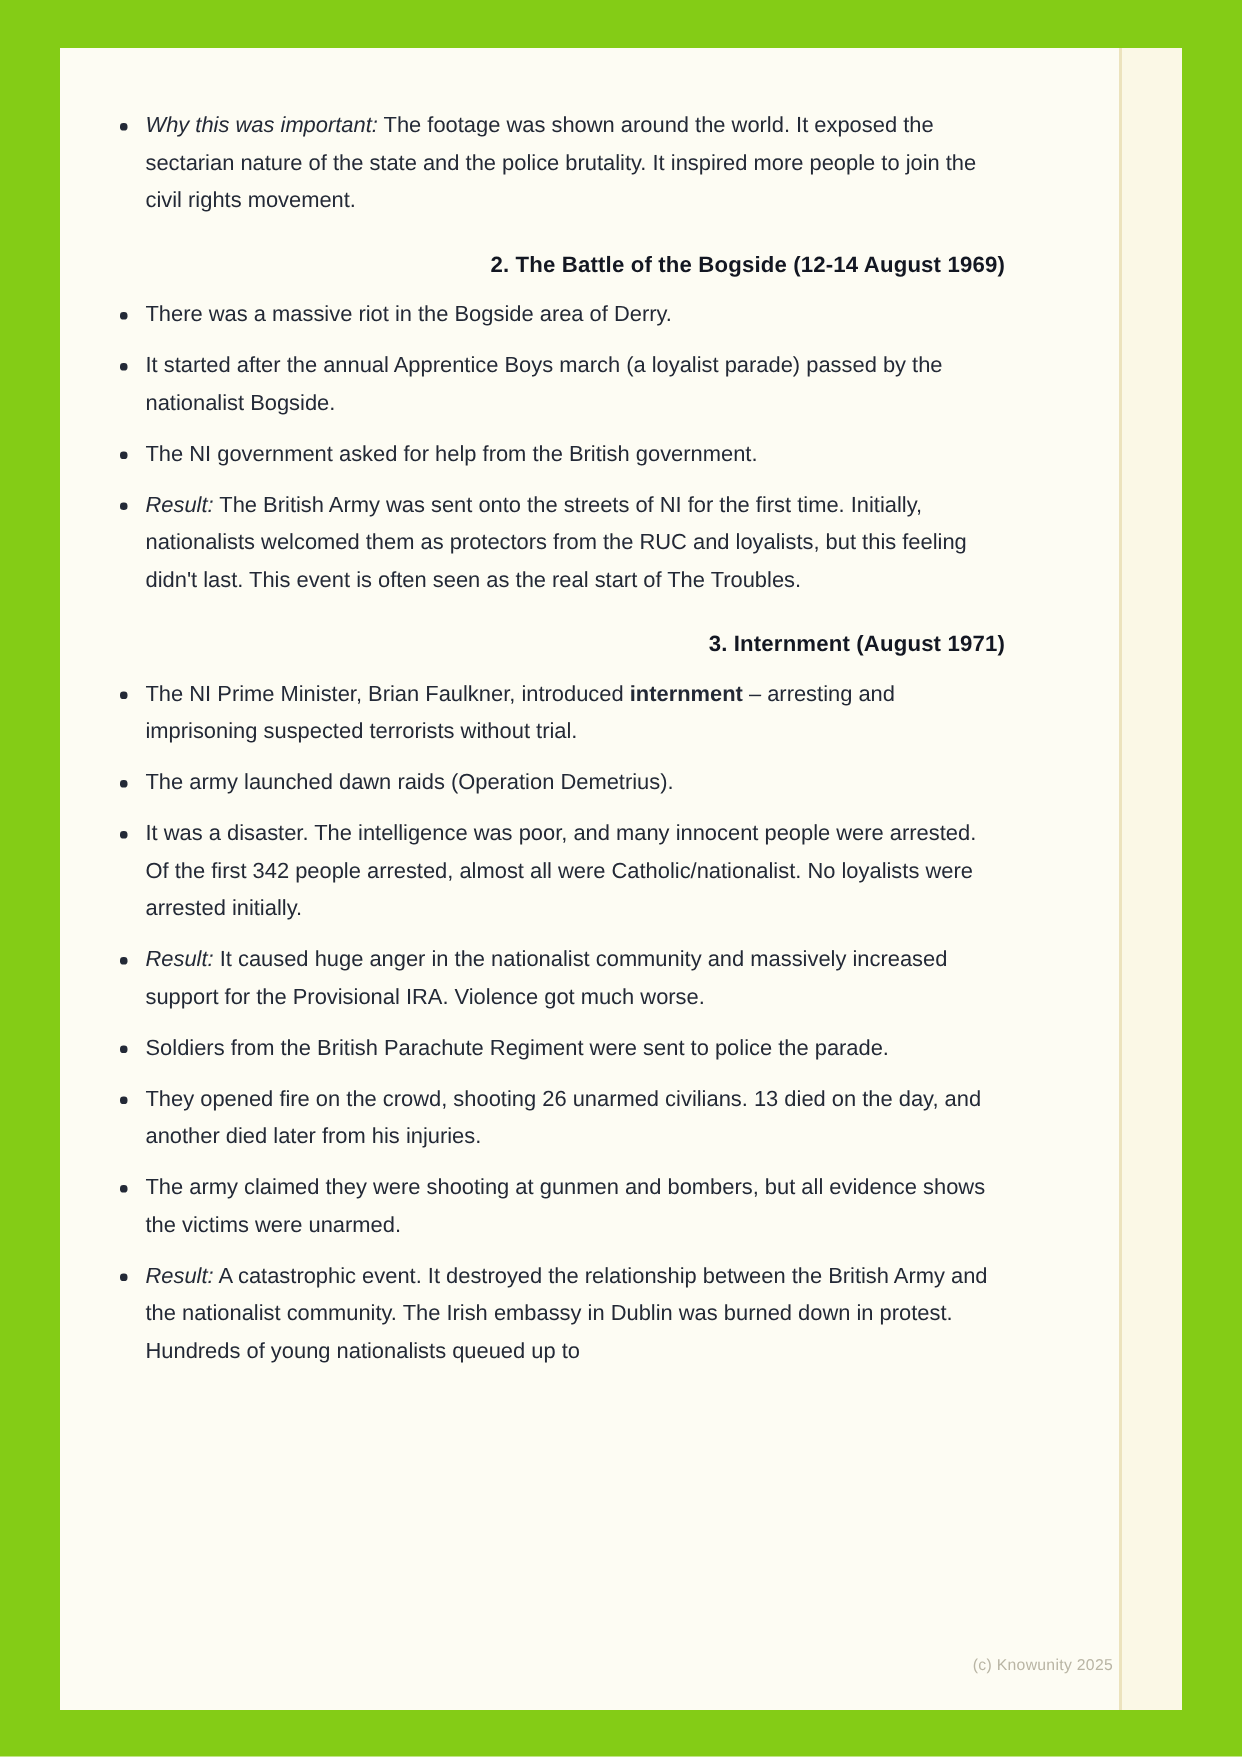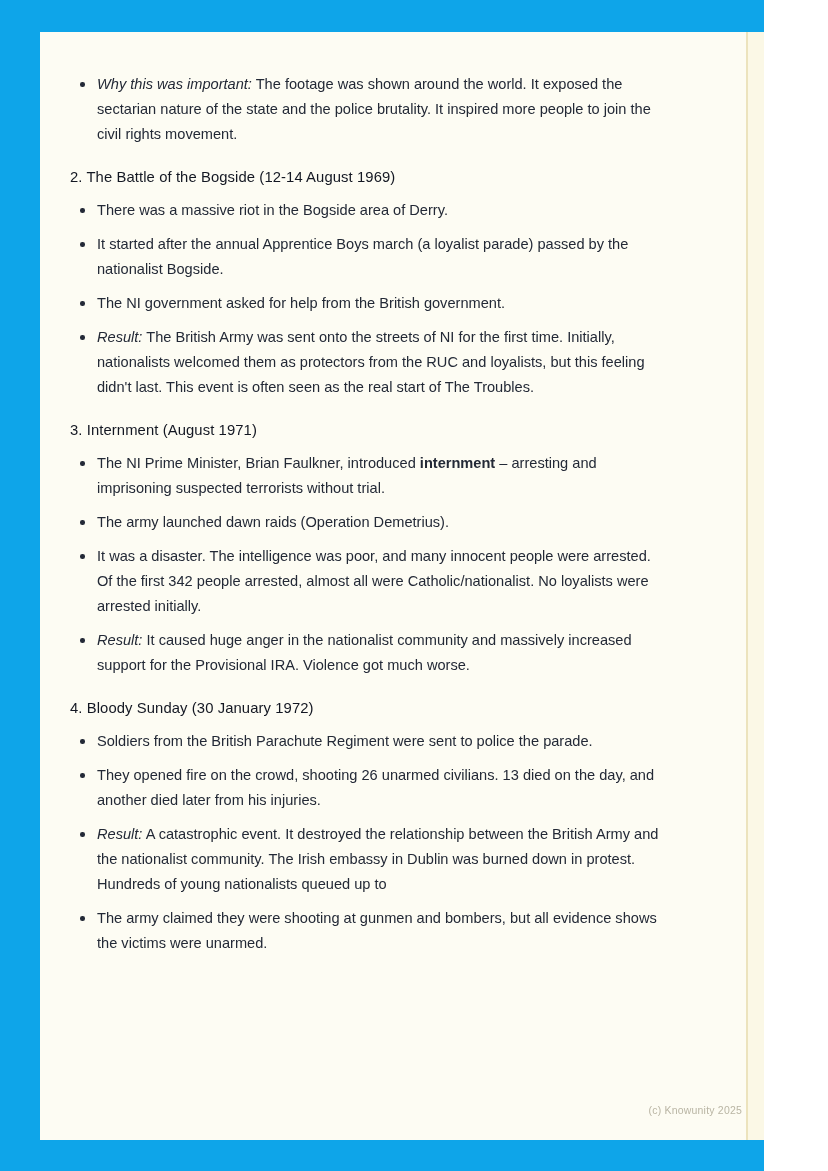--- a/index.html
+++ b/index.html
@@ -8,23 +8,23 @@
   }
   body {
     width: 828px;
     height: 1171px;
     background: #ffffff;
     font-family: "Liberation Sans", sans-serif;
     -webkit-font-smoothing: antialiased;
   }
   .page {
     position: relative;
-    width: 764px;
+    width: 828px;
     height: 1171px;
-    background: #0ea5e9;
+    background: #84cc16;
     overflow: hidden;
   }
   .sheet {
     position: absolute;
     left: 40px;
     top: 32px;
     width: 748px;
     height: 1108px;
     background: #fdfcf3;
     box-shadow: 0 0 0 0 rgba(0,0,0,0);
@@ -63,24 +63,25 @@
     position: absolute;
     left: 10px;
     top: 10px;
     width: 4.5px;
     height: 4.5px;
     border-radius: 50%;
     background: #232936;
   }
   .heading {
     font-size: 14.8px;
-    font-weight: normal;
+    font-weight: bold;
     color: #131722;
     margin: 22px 0 13px 0;
     letter-spacing: 0.1px;
+    text-align: right;
   }
   .first-block {
     margin-top: 10px;
   }
   em.lead {
     font-style: italic;
   }
   strong.bold {
     font-weight: bold;
   }
@@ -140,33 +141,32 @@
           <span>The army launched dawn raids (Operation Demetrius).</span>
         </li>
         <li>
           <span>It was a disaster. The intelligence was poor, and many innocent people were arrested. Of the first 342 people arrested, almost all were Catholic/nationalist. No loyalists were arrested initially.</span>
         </li>
         <li>
           <em class="lead">Result:</em><span> It caused huge anger in the nationalist community and massively increased support for the Provisional IRA. Violence got much worse.</span>
         </li>
       </ul>
 
-      <div class="heading">4. Bloody Sunday (30 January 1972)</div>
 
       <ul class="bullet-list">
         <li>
           <span>Soldiers from the British Parachute Regiment were sent to police the parade.</span>
         </li>
         <li>
           <span>They opened fire on the crowd, shooting 26 unarmed civilians. 13 died on the day, and another died later from his injuries.</span>
         </li>
         <li>
-          <em class="lead">Result:</em><span> A catastrophic event. It destroyed the relationship between the British Army and the nationalist community. The Irish embassy in Dublin was burned down in protest. Hundreds of young nationalists queued up to</span>
+          <span>The army claimed they were shooting at gunmen and bombers, but all evidence shows the victims were unarmed.</span>
         </li>
         <li>
-          <span>The army claimed they were shooting at gunmen and bombers, but all evidence shows the victims were unarmed.</span>
+          <em class="lead">Result:</em><span> A catastrophic event. It destroyed the relationship between the British Army and the nationalist community. The Irish embassy in Dublin was burned down in protest. Hundreds of young nationalists queued up to</span>
         </li>
       </ul>
     </div>
 
     <div class="watermark">(c) Knowunity 2025</div>
   </div>
 </div>
 
 </body></html>

